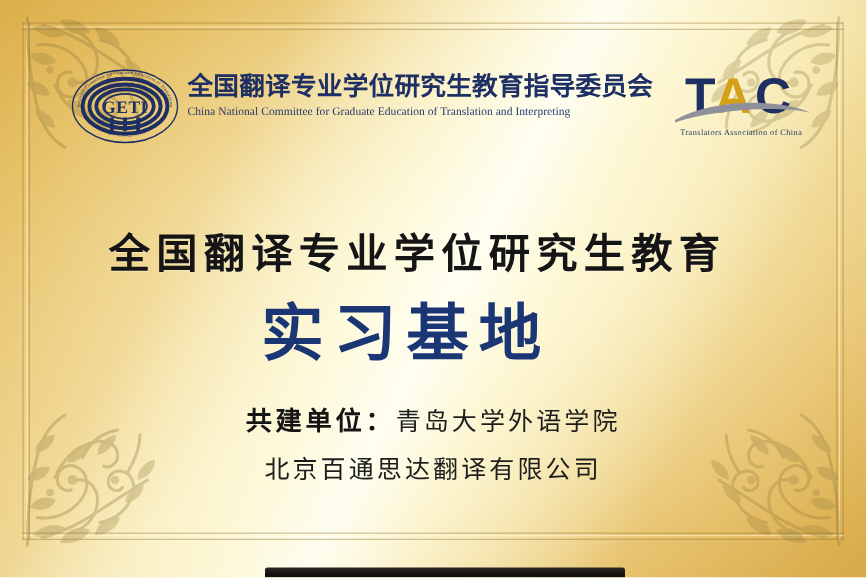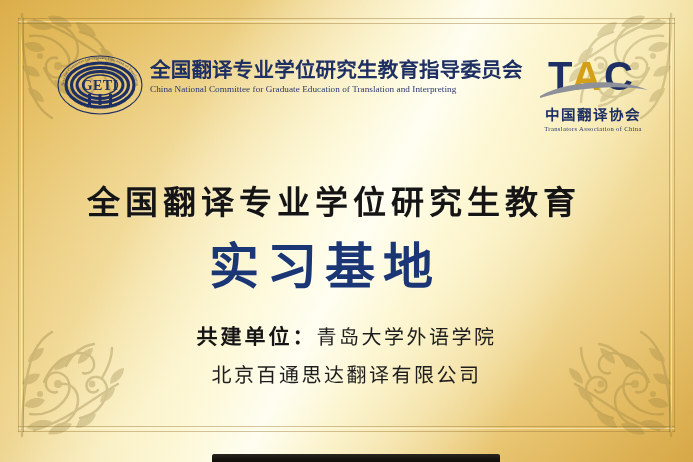--- a/index.html
+++ b/index.html
@@ -293,21 +293,20 @@
 
     <div id="tac-logo">
       <div id="tac-mark">
         <svg viewBox="0 0 130 50" xmlns="http://www.w3.org/2000/svg">
           <text x="20" y="38" font-family="Liberation Sans, DejaVu Sans, sans-serif" font-size="40" font-weight="bold" fill="#1d2f63" letter-spacing="-1">T</text>
           <text x="44" y="38" font-family="Liberation Sans, DejaVu Sans, sans-serif" font-size="40" font-weight="bold" fill="#d4a017" letter-spacing="-1">A</text>
           <text x="76" y="38" font-family="Liberation Sans, DejaVu Sans, sans-serif" font-size="40" font-weight="bold" fill="#1d2f63" letter-spacing="-1">C</text>
           <path d="M12 44 C40 28 92 26 120 38 C92 32 42 36 12 46 Z" fill="#8e9199"></path>
         </svg>
       </div>
-      <div id="tac-cn">中国翻译协会</div>
       <div id="tac-en">Translators Association of China</div>
     </div>
   </div>
 
   <div id="title-cn">全国翻译专业学位研究生教育</div>
 
   <div id="subtitle-cn">实习基地</div>
 
   <div id="partners">
     <div class="partner-line">

